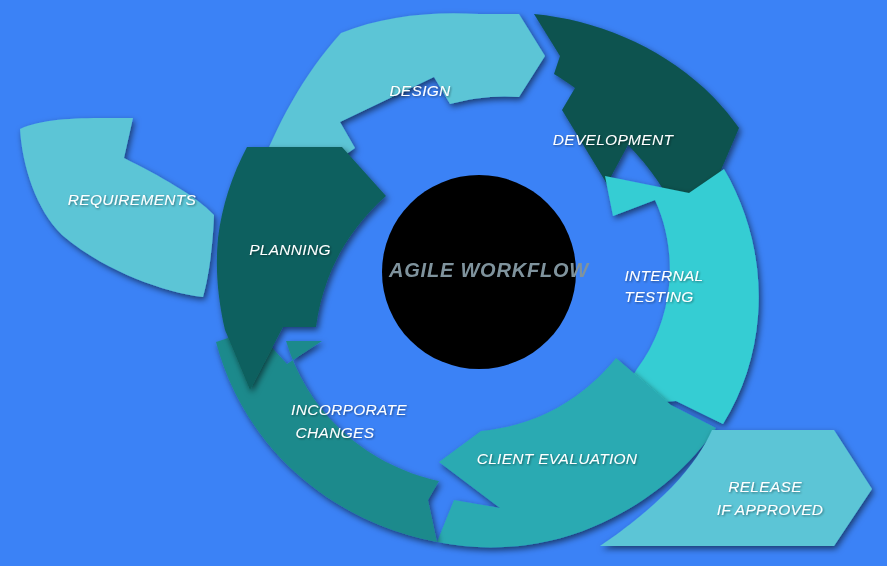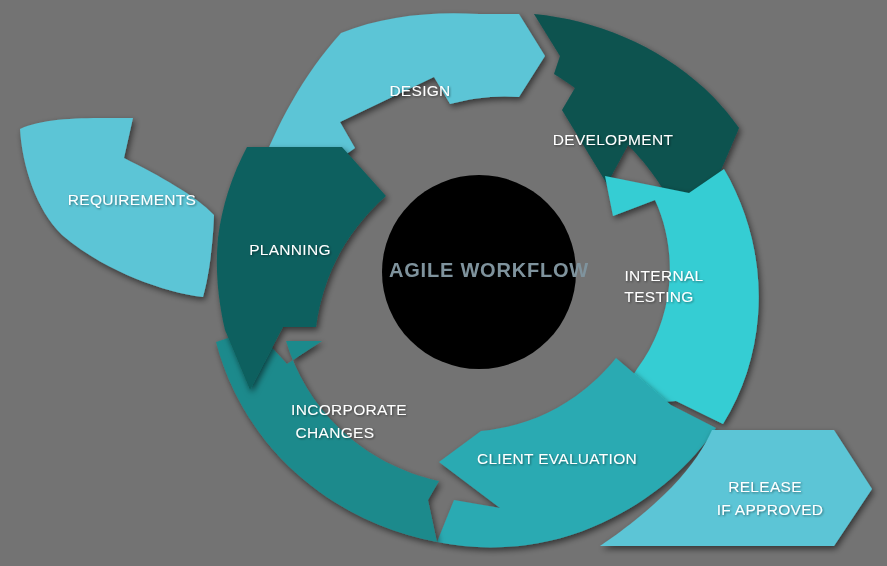--- a/index.html
+++ b/index.html
@@ -50,21 +50,21 @@
   .seg-shape {
     stroke: none;
   }
   .hub {
     fill: #000000;
   }
 </style>
 </head>
 <body style="background: rgb(0, 0, 0);">
 
-<div id="stage" style="background: #737373;">
+<div id="stage" style="background: #3b82f6; font-style: italic;">
 
   <svg id="diagram" viewBox="0 0 887 566">
 
     <defs>
       <filter id="softshadow" x="-30%" y="-30%" width="170%" height="170%">
         <feDropShadow dx="2" dy="3" stdDeviation="3" flood-color="#000000" flood-opacity="0.55"></feDropShadow>
       </filter>
       <filter id="textshadow" x="-30%" y="-30%" width="170%" height="170%">
         <feDropShadow dx="1" dy="1" stdDeviation="0.8" flood-color="#000000" flood-opacity="0.45"></feDropShadow>
       </filter>

